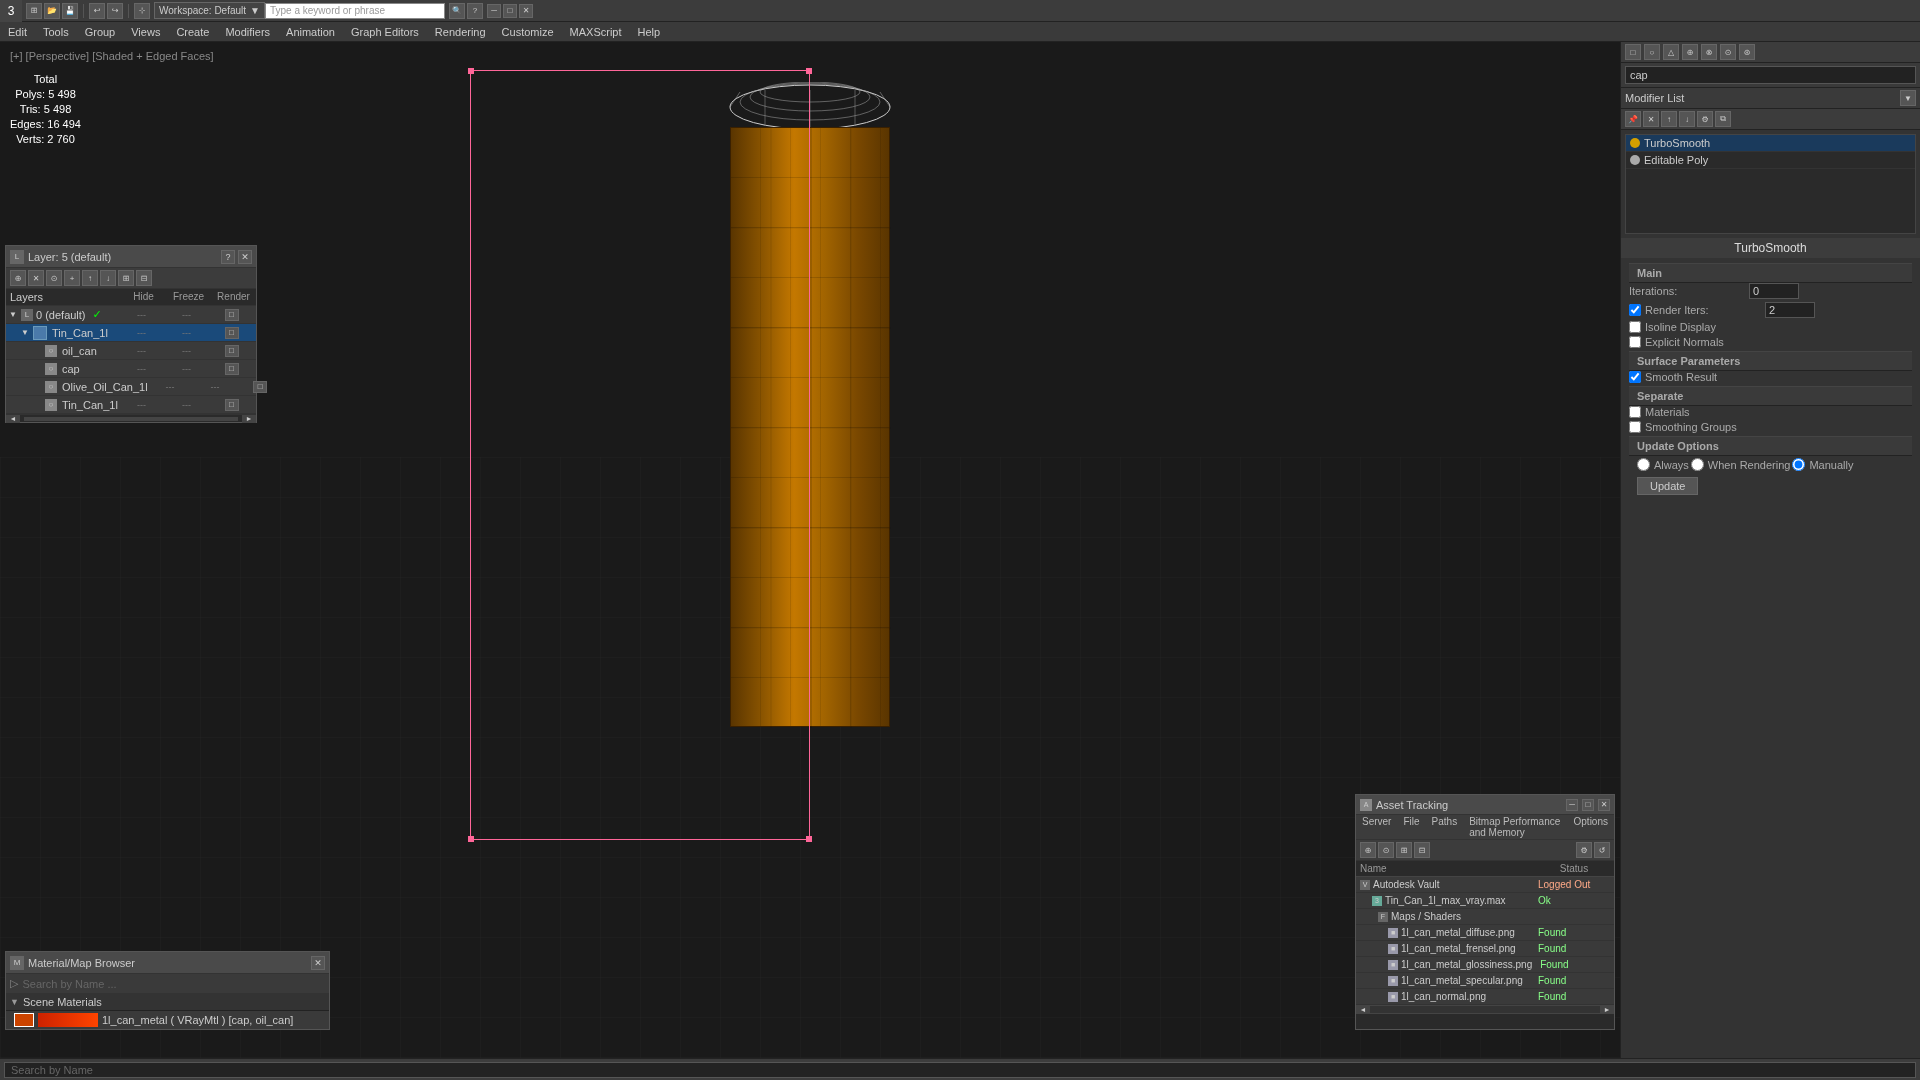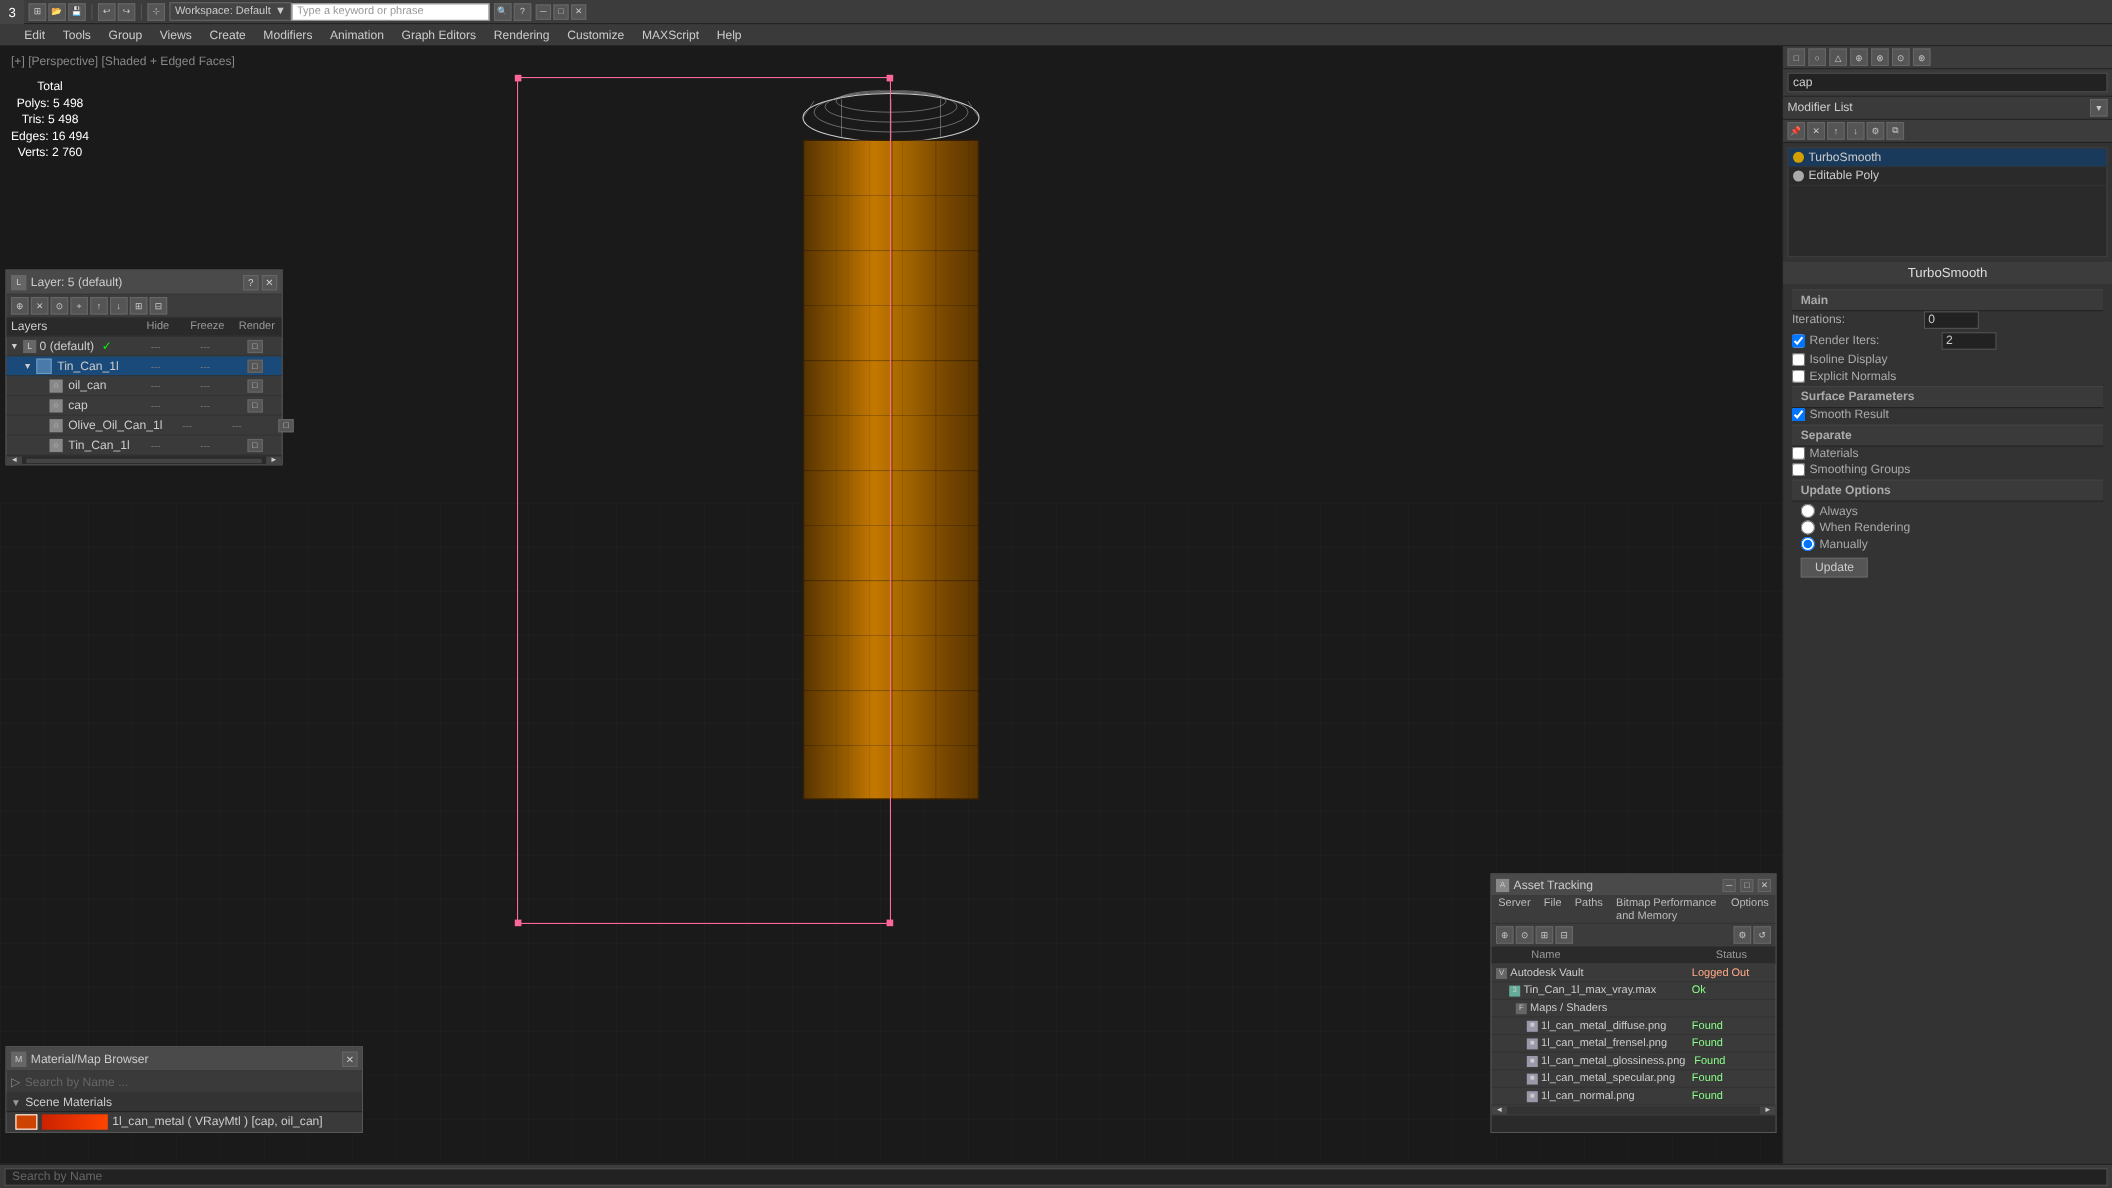--- a/index.html
+++ b/index.html
@@ -104,21 +104,20 @@
     }
 
     
     #menu-bar {
       width: 100%;
       height: 20px;
       background: #3a3a3a;
       display: flex;
       align-items: center;
       border-bottom: 1px solid #222;
-      padding-left: 14px;
     }
     .menu-item {
       padding: 2px 8px;
       font-size: 11px;
       color: #ccc;
       cursor: pointer;
       height: 20px;
       display: flex;
       align-items: center;
     }
@@ -353,21 +352,20 @@
       font-size: 11px;
       height: 16px;
     }
     .param-checkbox {
       width: 12px;
       height: 12px;
       margin-right: 4px;
     }
     .radio-group {
       display: flex;
-      flex-direction: column;
       gap: 2px;
       padding: 2px 8px;
     }
     .radio-row {
       display: flex;
       align-items: center;
       gap: 4px;
       font-size: 11px;
       color: #aaa;
     }
@@ -687,21 +685,20 @@
       justify-content: center;
       font-size: 8px;
       cursor: pointer;
     }
     .at-cols {
       display: flex;
       background: #2a2a2a;
       border-bottom: 1px solid #444;
       font-size: 10px;
       color: #999;
-      padding-left: 32px;
     }
     .at-col-name {
       flex: 1;
       padding: 2px 4px;
     }
     .at-col-status {
       width: 80px;
       padding: 2px 4px;
       text-align: center;
     }

